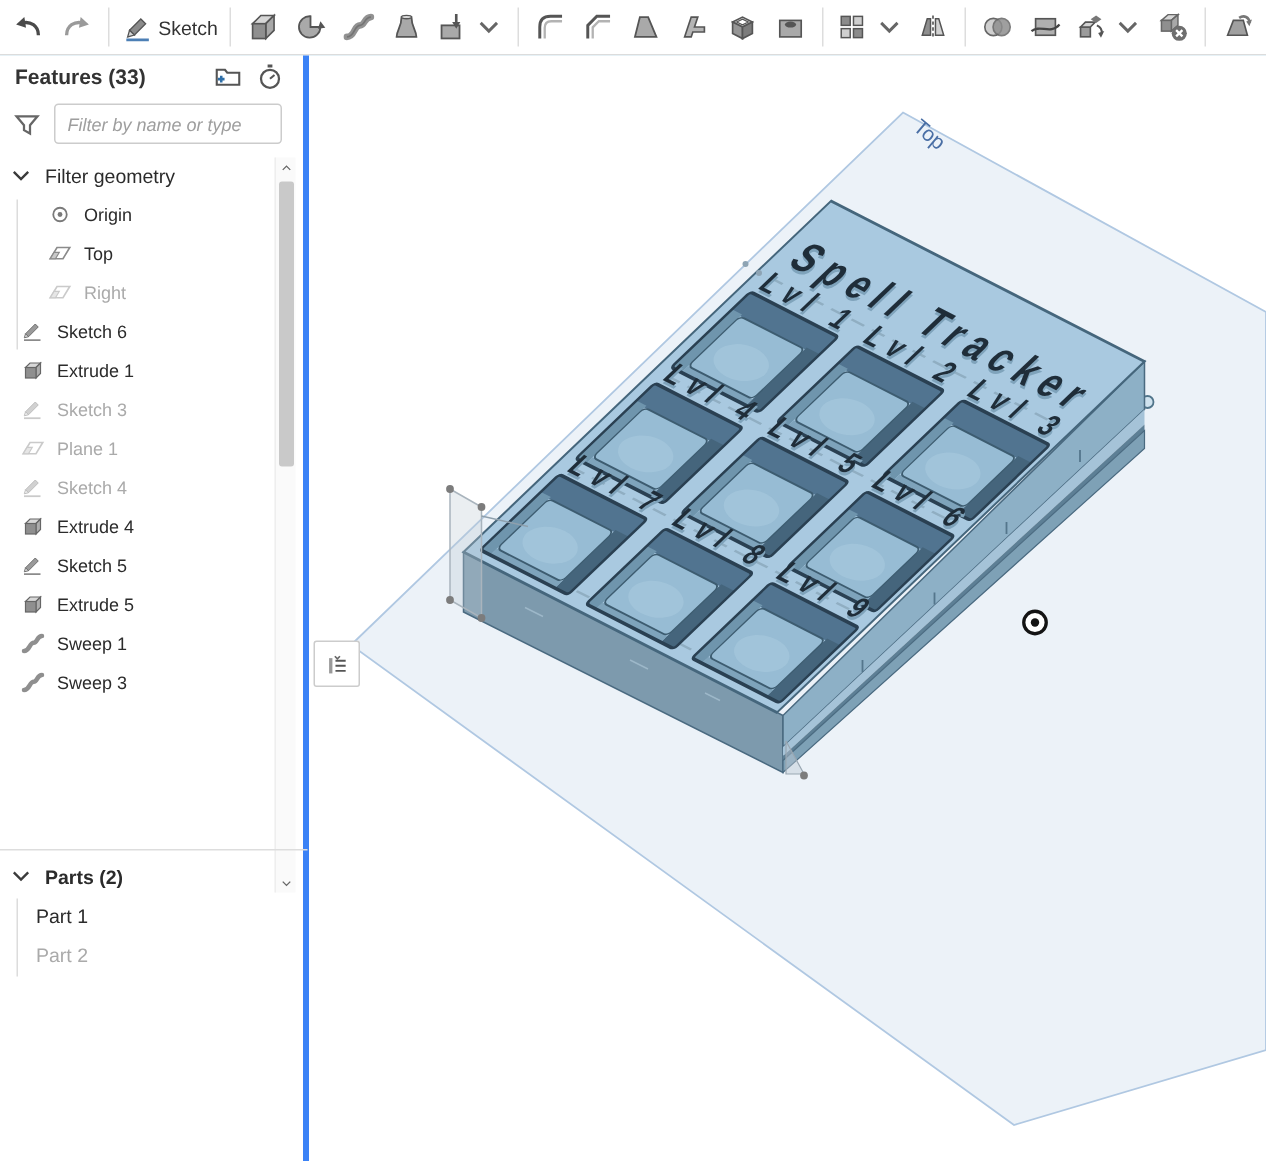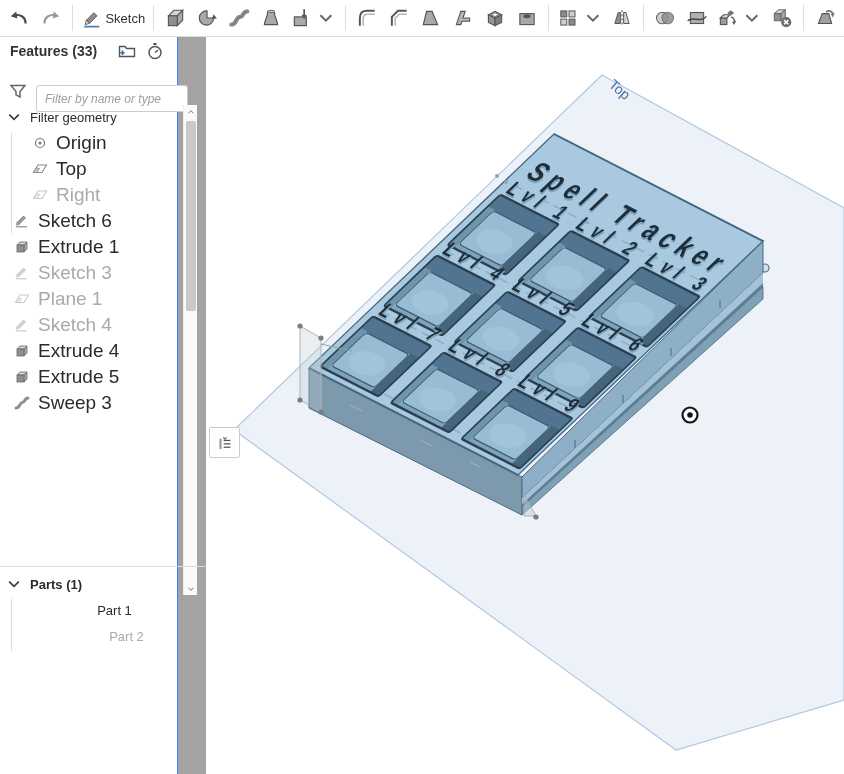--- a/index.html
+++ b/index.html
@@ -1,62 +1,62 @@
 <!DOCTYPE html>
 <html><head>
 <meta charset="utf-8">
 <style>
   html,body{margin:0;padding:0;background:#fff;}
   *{box-sizing:border-box;}
   body{font-family:"Liberation Sans",sans-serif;-webkit-font-smoothing:antialiased;}
-  .app{position:relative;width:844px;height:774px;background:#a3a3a3;overflow:hidden;}
+  .app{position:relative;width:844px;height:774px;background:#7dd3fc;overflow:hidden;}
 
   
   .toolbar{position:absolute;left:0;top:0;width:844px;height:37px;background:#fff;
     border-bottom:1px solid #dcdcdc;display:flex;align-items:center;padding:0 4px;gap:2px;}
   .tb-btn{height:30px;min-width:30px;border:none;background:transparent;display:flex;
     align-items:center;justify-content:center;padding:0 2px;gap:3px;cursor:pointer;}
   .tb-btn svg{width:22px;height:22px;}
   .tb-sep{width:1px;height:26px;background:#ddd;margin:0 4px;flex:0 0 1px;}
   .tb-label{font-size:13px;color:#333;}
   .chev{width:12px;height:12px;}
 
   
-  .panel{position:absolute;left:0;top:37px;width:178px;height:737px;background:#fff;
-    border-right:1px solid #3b82f6;}
+  .panel{position:absolute;left:0;top:37px;width:206px;height:737px;background:#fff;
+    border-right:4px solid #3b82f6;}
   .panel-header{position:absolute;left:10px;top:6px;font-size:14px;font-weight:bold;color:#333;}
   .panel-hicons{position:absolute;right:12px;top:4px;display:flex;gap:8px;}
   .panel-hicons svg{width:20px;height:20px;cursor:pointer;}
   .filter-row{position:absolute;left:8px;top:32px;display:flex;align-items:center;gap:8px;}
   .filter-row svg{width:20px;height:20px;}
   .filter-input{width:152px;height:27px;border:1px solid #ccc;border-radius:3px;
-    font-family:"Liberation Sans",sans-serif;font-size:12px;color:#555;padding:0 8px;margin-top:16px;}
+    font-family:"Liberation Sans",sans-serif;font-size:12px;color:#555;padding:0 8px;}
   .filter-input::placeholder{color:#9e9e9e;font-style:italic;}
   .feature-list{position:absolute;left:0;top:67px;width:182px;height:462px;overflow:hidden;}
-  .frow{height:26px;display:flex;align-items:center;gap:8px;padding-left:14px;font-size:19px;
+  .frow{height:26px;display:flex;align-items:center;gap:8px;padding-left:14px;font-size:12px;
     color:#2b2b2b;cursor:pointer;white-space:nowrap;}
   .frow.child{padding-left:32px;}
   .frow.group{padding-left:6px;font-size:13px;}
   .frow svg{width:16px;height:16px;flex:0 0 16px;}
   .frow.muted{color:#aaa;}
   .frow.muted svg{opacity:.45;}
   .guide{position:absolute;width:1px;background:#dcdcdc;}
   
   .vscroll{position:absolute;left:183px;top:68px;width:14px;height:490px;background:#fafafa;
     border-left:1px solid #eee;}
   .vs-arrow{position:absolute;left:0;width:14px;height:13px;display:flex;align-items:center;
     justify-content:center;cursor:pointer;}
   .vs-arrow svg{width:10px;height:10px;}
   .vs-thumb{position:absolute;left:2px;top:16px;width:10px;height:190px;background:#c9c9c9;
     border-radius:2px;cursor:pointer;}
   
   .parts{position:absolute;left:0;top:529px;width:205px;border-top:1px solid #ddd;padding-top:4px;}
   .parts .frow.group{font-weight:bold;}
-  .prow{height:26px;display:flex;align-items:center;padding-left:24px;font-size:13px;color:#2b2b2b;cursor:pointer;justify-content:center;}
-  .prow.muted{color:#aaa;margin-left:24px;}
+  .prow{height:26px;display:flex;align-items:center;padding-left:24px;font-size:13px;color:#2b2b2b;cursor:pointer;}
+  .prow.muted{color:#aaa;}
 
   
   .viewport{position:absolute;left:206px;top:37px;width:638px;height:737px;background:#fff;overflow:hidden;}
   .scene{position:absolute;left:0;top:0;}
   .list-toggle{position:absolute;left:3px;top:390px;width:31px;height:31px;background:#fff;
     border:1px solid #ccc;border-radius:2px;display:flex;align-items:center;justify-content:center;cursor:pointer;}
   .list-toggle svg{width:20px;height:20px;}
   .hidden-defs{position:absolute;width:0;height:0;overflow:hidden;}
 </style>
 </head>
@@ -412,23 +412,35 @@
         <span>Sketch 4</span>
       </div>
       <div class="frow">
         <svg>
             <use href="#i-f-extrude"></use>
           </svg>
         <span>Extrude 4</span>
       </div>
       <div class="frow">
         <svg>
+            <use href="#i-f-sketch"></use>
+          </svg>
+        <span>Sketch 5</span>
+      </div>
+      <div class="frow">
+        <svg>
             <use href="#i-f-extrude"></use>
           </svg>
         <span>Extrude 5</span>
+      </div>
+      <div class="frow">
+        <svg>
+            <use href="#i-f-sweep"></use>
+          </svg>
+        <span>Sweep 1</span>
       </div>
       <div class="frow">
         <svg>
             <use href="#i-f-sweep"></use>
           </svg>
         <span>Sweep 3</span>
       </div>
     </div>
     <div class="guide" style="left:11px;top:96px;height:100px;"></div>
 
@@ -444,21 +456,21 @@
             <use href="#i-chevdown"></use>
           </svg>
         </div>
     </div>
 
     <div class="parts">
       <div class="frow group">
         <svg>
             <use href="#i-tree-chev"></use>
           </svg>
-        <span>Parts (1)</span>
+        <span>Parts (2)</span>
       </div>
       <div class="prow">
         <span>Part 1</span>
       </div>
       <div class="prow muted">
         <span>Part 2</span>
       </div>
       <div class="guide" style="left:11px;top:32px;height:52px;"></div>
     </div>
   </aside>

